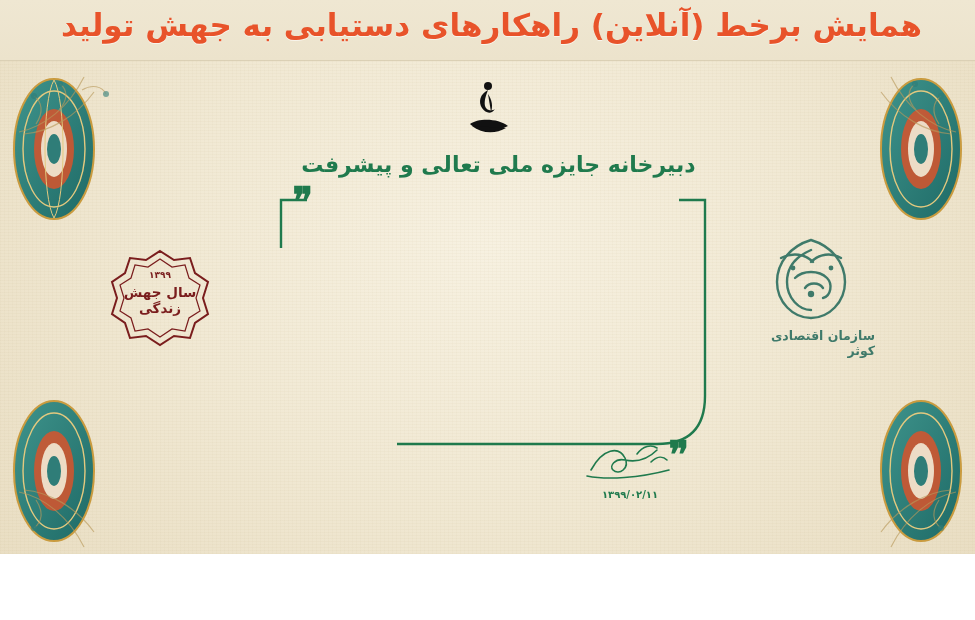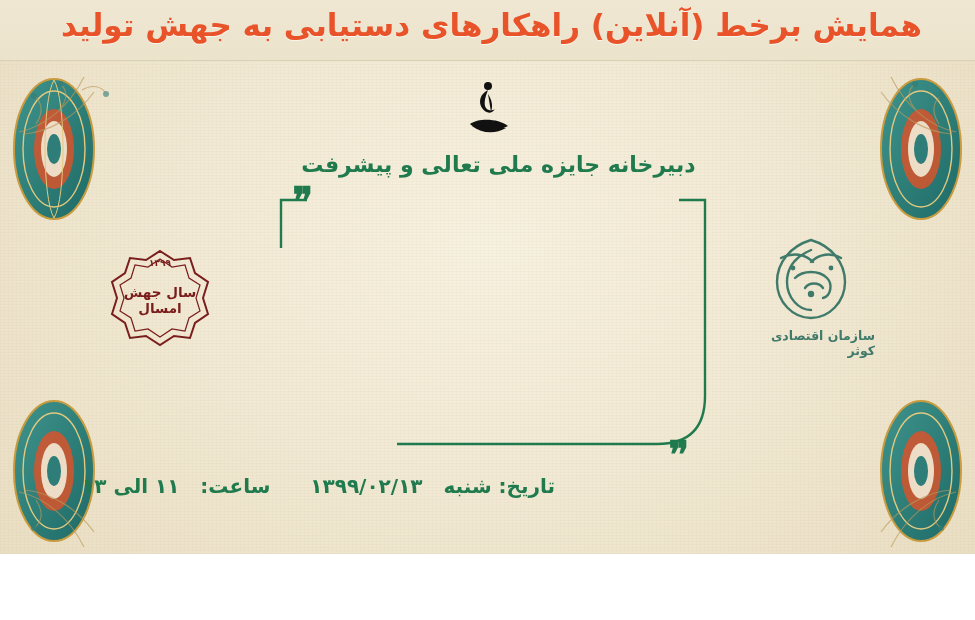--- a/index.html
+++ b/index.html
@@ -143,21 +143,21 @@
     align-items: center;
     justify-content: center;
     color: #7a1d1d;
     font-size: 13.5px;
     font-weight: bold;
     direction: rtl;
     text-align: center;
   }
   #year-seal .seal-year {
     position: absolute;
-    top: 10px;
+    top: 22px;
     left: 0; right: 0;
     text-align: center;
     font-size: 9px;
     color: #7a1d1d;
     font-weight: bold;
   }
   
   #kowsar-logo {
     position: absolute;
     top: 232px;
@@ -335,21 +335,21 @@
   </div>
 
   <div id="year-seal">
     <svg viewBox="0 0 104 104" xmlns="http://www.w3.org/2000/svg" style="position:absolute;inset:0;">
       <g fill="none" stroke="#7a1d1d" stroke-width="2">
         <path d="M52 3 L66 12 L82 10 L87 25 L100 34 L95 50 L100 66 L87 75 L82 90 L66 88 L52 97 L38 88 L22 90 L17 75 L4 66 L9 50 L4 34 L17 25 L22 10 L38 12 Z"></path>
         <path d="M52 11 L64 19 L77 17 L81 30 L92 37 L88 50 L92 63 L81 70 L77 83 L64 81 L52 89 L40 81 L27 83 L23 70 L12 63 L16 50 L12 37 L23 30 L27 17 L40 19 Z" stroke-width="1.2"></path>
       </g>
     </svg>
     <div class="seal-year">۱۳۹۹</div>
-    <div class="seal-label">سال جهش امسال</div>
+    <div class="seal-label">سال جهش زندگی</div>
   </div>
 
   <div id="kowsar-logo">
     <svg viewBox="0 0 128 100" xmlns="http://www.w3.org/2000/svg" style="width:128px;height:100px;">
       <g fill="none" stroke="#3f7a6a" stroke-width="2.4" stroke-linecap="round">
         <path d="M64 8 C44 14 30 30 30 50 C30 70 46 86 64 86 C82 86 98 70 98 50 C98 30 84 14 64 8 Z"></path>
         <path d="M64 18 C50 24 40 34 40 50 C40 66 52 78 64 78"></path>
         <path d="M48 46 C56 38 72 38 80 46 C86 52 84 64 76 66"></path>
         <path d="M58 56 C62 50 72 50 76 56"></path>
         <path d="M34 26 C46 20 58 22 66 30"></path>
@@ -357,27 +357,29 @@
       </g>
       <g fill="#3f7a6a">
         <circle cx="64" cy="62" r="3.2"></circle>
         <circle cx="46" cy="36" r="2.4"></circle>
         <circle cx="84" cy="36" r="2.4"></circle>
       </g>
     </svg>
     <div class="logo-caption">سازمان اقتصادی کوثر</div>
   </div>
 
-
-  <div id="event-info">
-    <span>تاریخ: شنبه</span>
-    <span>&nbsp;</span>
-    <span>۱۳۹۹/۰۲/۱۳</span>
-    <span class="sep"></span>
-    <span>ساعت:</span>
-    <span>&nbsp;</span>
-    <span>۱۱ الی ۱۳</span>
-  </div>
+  <div id="signature">
+    <svg viewBox="0 0 90 52" xmlns="http://www.w3.org/2000/svg" style="width:90px;height:52px;">
+      <g fill="none" stroke="#1f7a4d" stroke-width="1.6" stroke-linecap="round">
+        <path d="M6 34 C18 12 34 10 40 22 C45 32 34 40 28 34 C24 30 30 22 40 24 C54 27 64 22 72 14"></path>
+        <path d="M2 40 C22 44 54 42 84 34"></path>
+        <path d="M52 18 C58 10 66 8 72 12"></path>
+        <path d="M66 26 C72 20 78 20 82 24"></path>
+      </g>
+    </svg>
+    <div class="sig-date">۱۳۹۹/۰۲/۱۱</div>
+  </div>
+
 
   <div id="bottom-band">
     <div id="bottom-band-inner"></div>
   </div>
 </div>
 
 </body></html>

